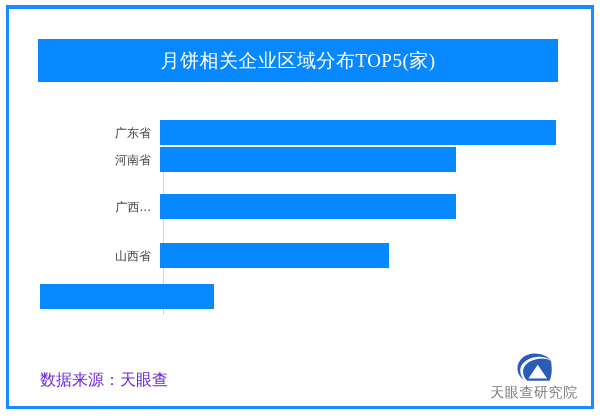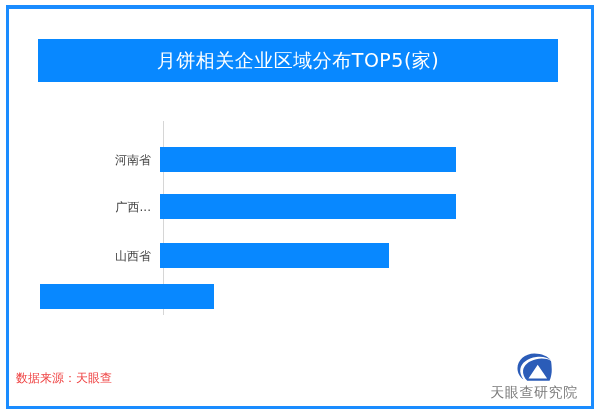--- a/index.html
+++ b/index.html
@@ -43,20 +43,21 @@
     display: flex;
     align-items: center;
     justify-content: center;
   }
   .title-text {
     color: #ffffff;
     font-size: 19px;
     letter-spacing: 0.5px;
     line-height: 1;
     white-space: nowrap;
+    font-family: Liberation Serif, serif;
   }
 
   
   .chart {
     position: absolute;
     left: 38px;
     top: 110px;
     width: 520px;
     height: 215px;
   }
@@ -102,24 +103,24 @@
     position: absolute;
     left: 2px;
     top: 0;
     height: 25px;
     background: #0888ff;
   }
 
   
   .source {
     position: absolute;
-    left: 16px;
+    left: 40px;
     top: 372px;
-    font-size: 12px;
-    color: #ef4444;
+    font-size: 16px;
+    color: #6d28d9;
     white-space: nowrap;
     line-height: 1;
   }
 
   .logo {
     position: absolute;
     left: 494px;
     top: 352px;
     width: 80px;
     height: 50px;
@@ -152,20 +153,26 @@
   <div class="frame frame-right"></div>
   <div class="frame frame-bottom"></div>
 
   <div class="title-bar">
     <div class="title-text">月饼相关企业区域分布TOP5(家)</div>
   </div>
 
   <div class="chart">
     <div class="axis-line"></div>
     <div class="rows" id="bar-rows">
+        <div class="row" style="top: 10px;">
+          <div class="row-label">广东省</div>
+          <div class="bar-track">
+            <div class="bar" style="width: 396px; background: rgb(8, 136, 255);"></div>
+          </div>
+        </div>
         <div class="row" style="top: 37px;">
           <div class="row-label">河南省</div>
           <div class="bar-track">
             <div class="bar" style="width: 295.862px; background: rgb(8, 136, 255);"></div>
           </div>
         </div>
         <div class="row" style="top: 84px;">
           <div class="row-label">广西...</div>
           <div class="bar-track">
             <div class="bar" style="width: 295.862px; background: rgb(8, 136, 255);"></div>

